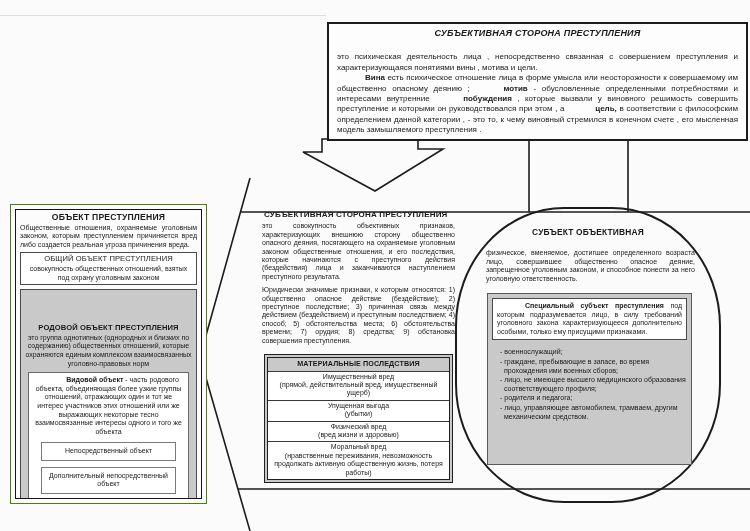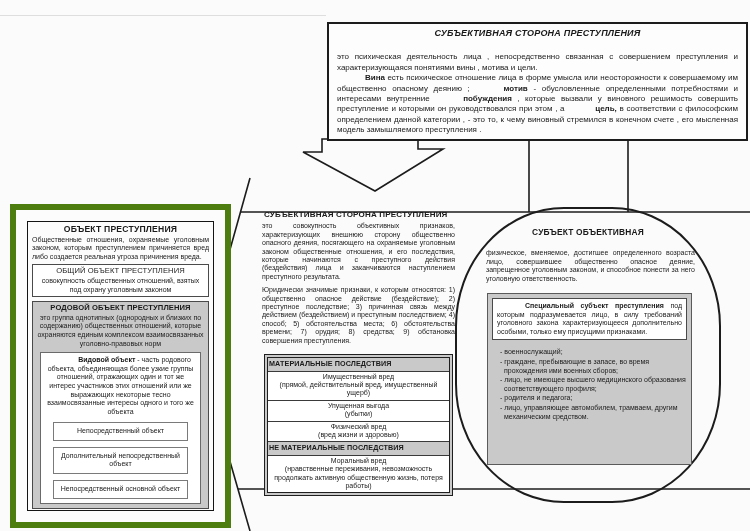--- a/index.html
+++ b/index.html
@@ -26,39 +26,39 @@
     left:327px;top:22px;width:401px;height:108px;
     border:2px solid #1c1c1c;background:#fdfdfd;
     padding:4px 8px 3px 8px;
     font-size:8px;line-height:10.4px;text-align:justify;
   }
   .top-box .ttl{text-align:center;font-weight:bold;font-size:9px;margin-bottom:14px;letter-spacing:.2px;font-style:italic;}
 
   
   .object-outer{
     left:10px;top:204px;width:187px;height:290px;
-    border:6px solid #4d7c0f;padding:11px;background:#fcfcfc;
+    border:1px solid #4d7c0f;padding:4px;background:#fcfcfc;
   }
   .object-inner{
     border:1px solid #141414;height:284px;
     padding:2px 4px;overflow:hidden;
     font-size:7px;line-height:8.6px;
   }
   .object-inner .ttl{text-align:center;font-weight:bold;font-size:8.6px;letter-spacing:.2px;margin:1px 0 2px 0;}
   .object-intro{text-align:justify;}
   .gen-box{
     border:1px solid #4a4a4a;background:#fff;
     margin-top:3px;padding:2px 3px;text-align:center;
   }
   .gen-box .sub-ttl{font-weight:normal;font-size:7.6px;margin-bottom:1px;letter-spacing:.1px;}
   .rod-box{
     border:1px solid #4a4a4a;background:#c9c9c9;
     margin-top:4px;padding:2px 3px 4px 3px;text-align:center;
   }
-  .rod-box .sub-ttl{font-weight:bold;font-size:7.6px;margin-bottom:1px;letter-spacing:.1px;}
+  .rod-box .sub-ttl{font-weight:bold;font-size:7.6px;margin-bottom:1px;letter-spacing:.1px;margin-top:32px;}
   .species-box{
     border:1px solid #6a6a6a;background:#fff;
     margin:4px 4px 0 4px;padding:3px 6px 4px 6px;text-align:center;
   }
   .small-box{
     border:1px solid #7a7a7a;background:#fff;
     margin:6px 6px 0 6px;padding:4px 2px;text-align:center;
   }
 
   
@@ -69,21 +69,21 @@
   .objective-block .ttl{font-weight:bold;font-size:8px;letter-spacing:.2px;margin:0 0 3px 2px;}
   .objective-block p{margin:0 0 5px 0;text-align:justify;}
 
   .cons-table{
     margin:9px 2px 0 2px;
     border:1px solid #1f1f1f;background:#c9c9c9;padding:2px;
   }
   .cons-tbl-inner{border:1px solid #1f1f1f;background:#fff;}
   .cons-header{
     background:#c9c9c9;font-weight:bold;font-size:7.2px;
-    text-align:left;padding:2px 1px;letter-spacing:.1px;
+    text-align:center;padding:2px 1px;letter-spacing:.1px;
   }
   .cons-cell{
     background:#fff;text-align:center;padding:1px 4px 2px 4px;
     border-top:1px solid #3a3a3a;
   }
   .cons-header + .cons-cell{border-top:1px solid #3a3a3a;}
   .cons-header.second{border-top:1px solid #3a3a3a;}
 
   
   .subject-title{
@@ -173,21 +173,20 @@
           <div>(прямой, действительный вред, имущественный ущерб)</div>
         </div>
         <div class="cons-cell">
           <div>Упущенная выгода</div>
           <div>(убытки)</div>
         </div>
         <div class="cons-cell">
           <div>Физический вред</div>
           <div>(вред жизни и здоровью)</div>
         </div>
-        <div class="cons-header second">НЕ МАТЕРИАЛЬНЫЕ ПОСЛЕДСТВИЯ</div>
         <div class="cons-cell">
           <div>Моральный вред</div>
           <div>(нравственные переживания, невозможность продолжать активную общественную жизнь, потеря работы)</div>
         </div>
       </div>
     </div>
   </div>
 
   <div class="abs subject-title">СУБЪЕКТ ОБЪЕКТИВНАЯ</div>
   <div class="abs subject-intro">физическое, вменяемое, достигшее определенного возраста лицо, совершившее общественно опасное деяние, запрещенное уголовным законом, и способное понести за него уголовную ответственность.</div>

